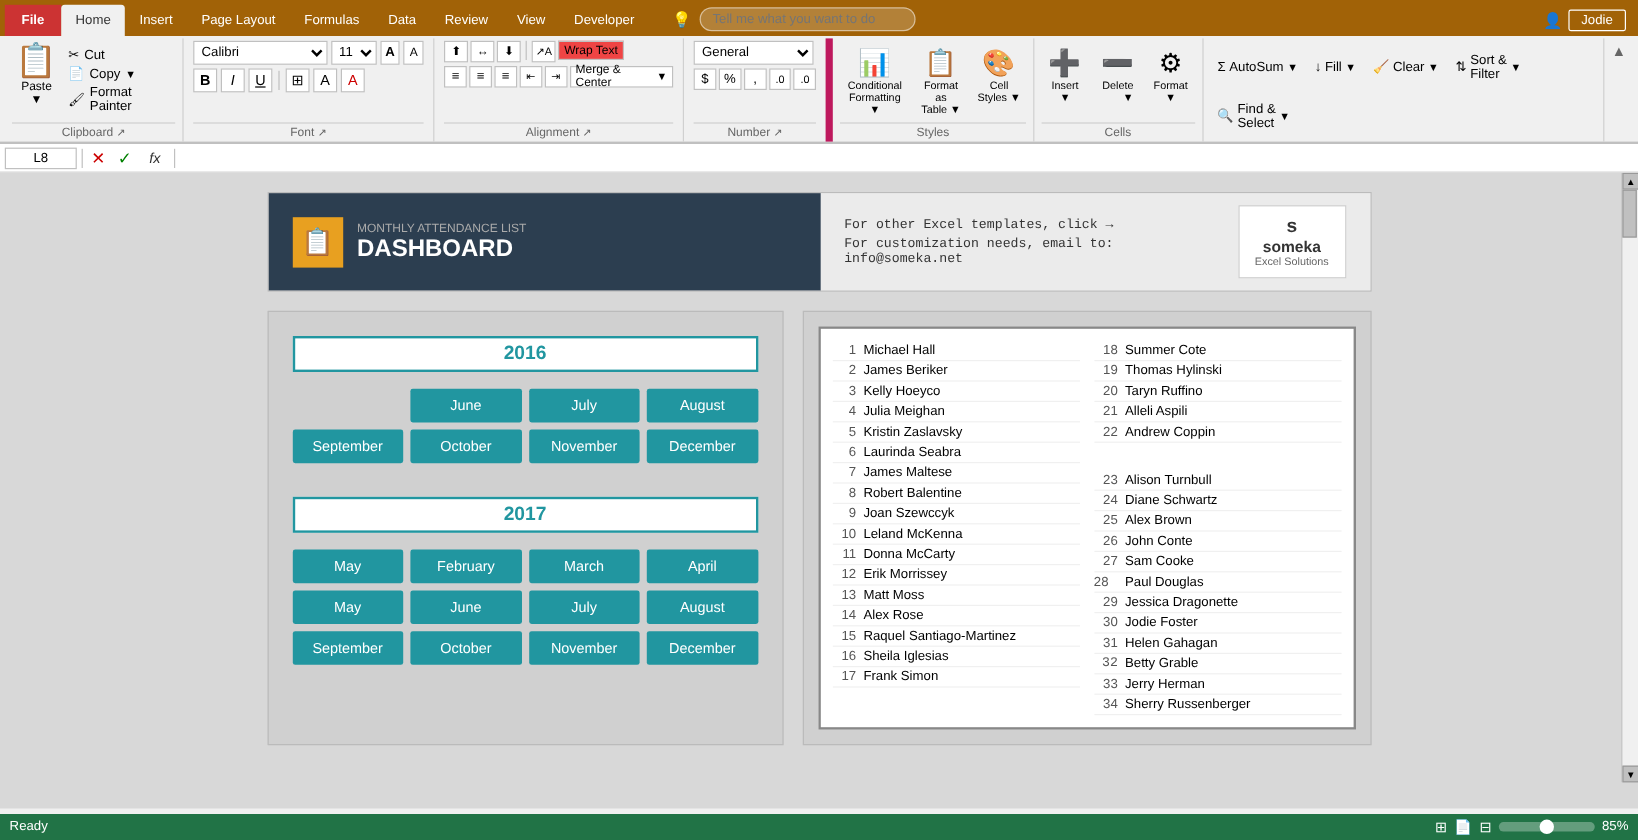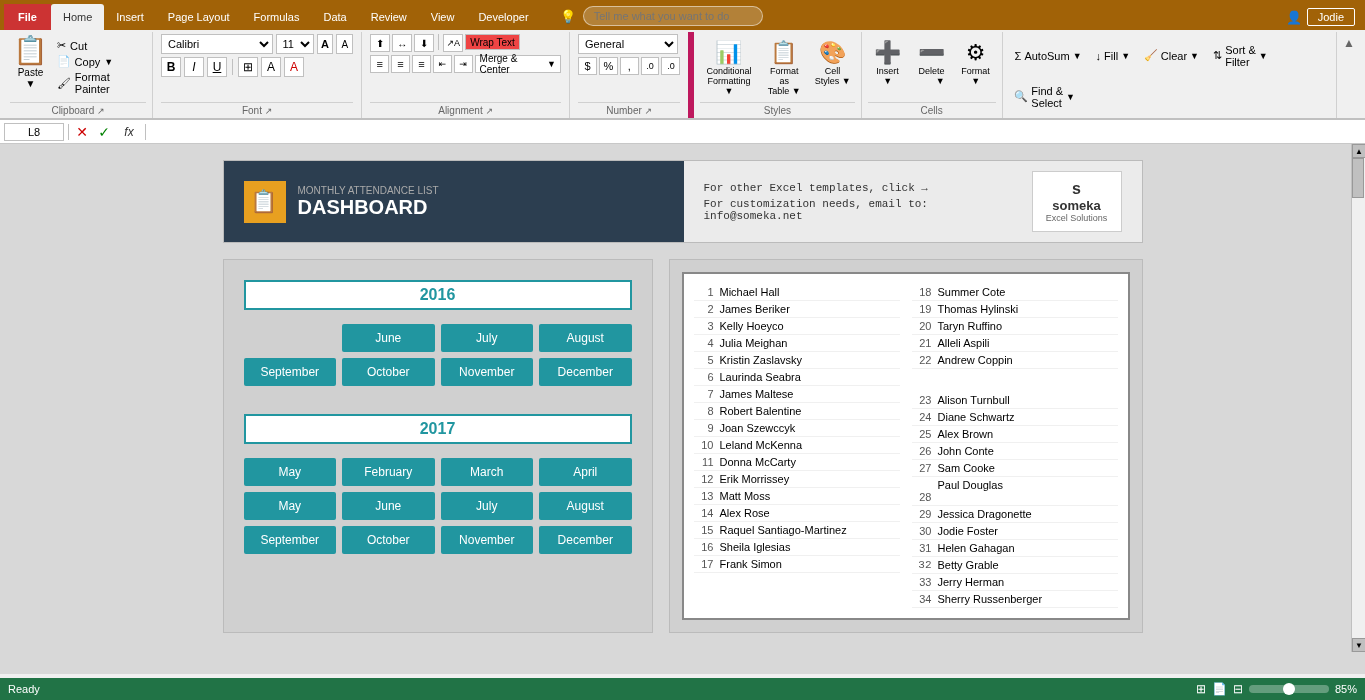--- a/index.html
+++ b/index.html
@@ -373,21 +373,21 @@
                   </div>
                 <div style="display:flex; gap:6px; font-size:11px; padding:2px 0; border-bottom:1px solid #f0f0f0;">
                     <span style="width:20px; color:#555; text-align:right;">26</span>
                     <span>John Conte</span>
                   </div>
                 <div style="display:flex; gap:6px; font-size:11px; padding:2px 0; border-bottom:1px solid #f0f0f0;">
                     <span style="width:20px; color:#555; text-align:right;">27</span>
                     <span>Sam Cooke</span>
                   </div>
                 <div style="display:flex; gap:6px; font-size:11px; padding:2px 0; border-bottom:1px solid #f0f0f0;">
-                    <span style="width:20px; color:#555; text-align:right;margin-top:12px;">28</span>
+                    <span style="width:20px; color:#555; text-align:left;">28</span>
                     <span>Paul Douglas</span>
                   </div>
                 <div style="display:flex; gap:6px; font-size:11px; padding:2px 0; border-bottom:1px solid #f0f0f0;">
                     <span style="width:20px; color:#555; text-align:right;">29</span>
                     <span>Jessica Dragonette</span>
                   </div>
                 <div style="display:flex; gap:6px; font-size:11px; padding:2px 0; border-bottom:1px solid #f0f0f0;">
                     <span style="width:20px; color:#555; text-align:right;">30</span>
                     <span>Jodie Foster</span>
                   </div>

